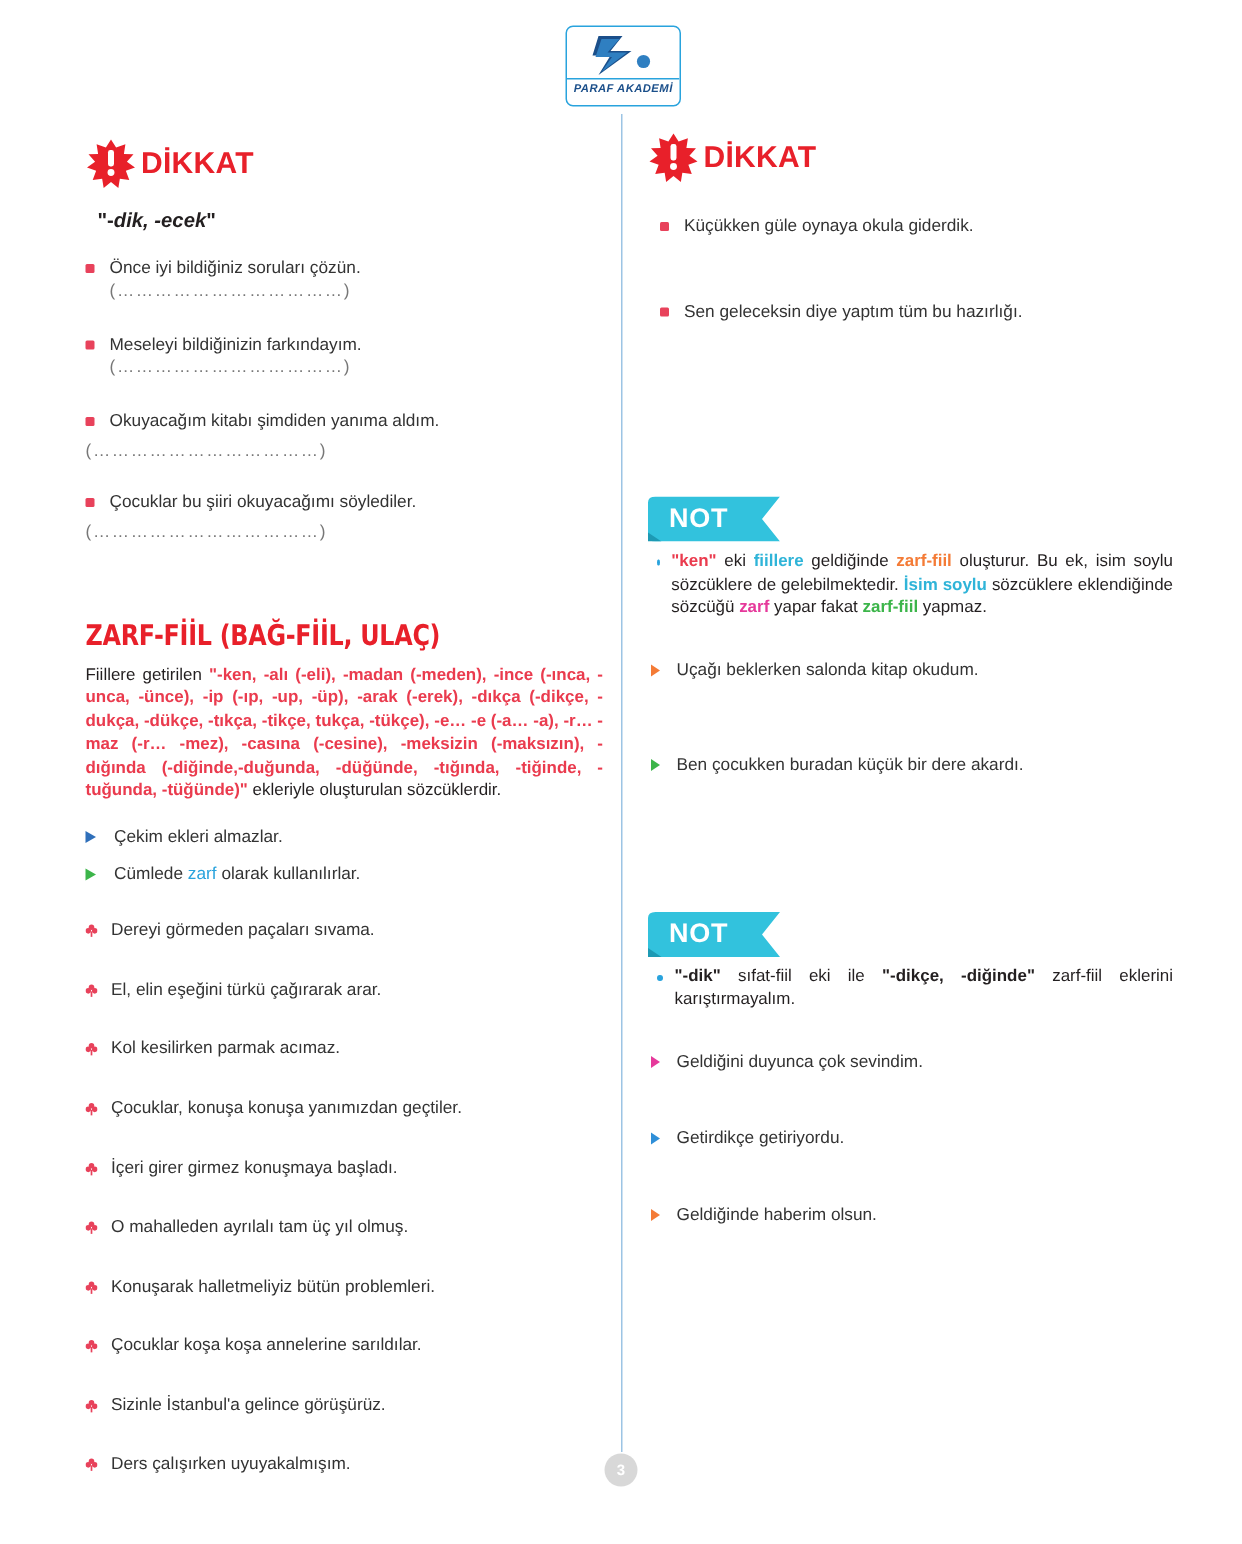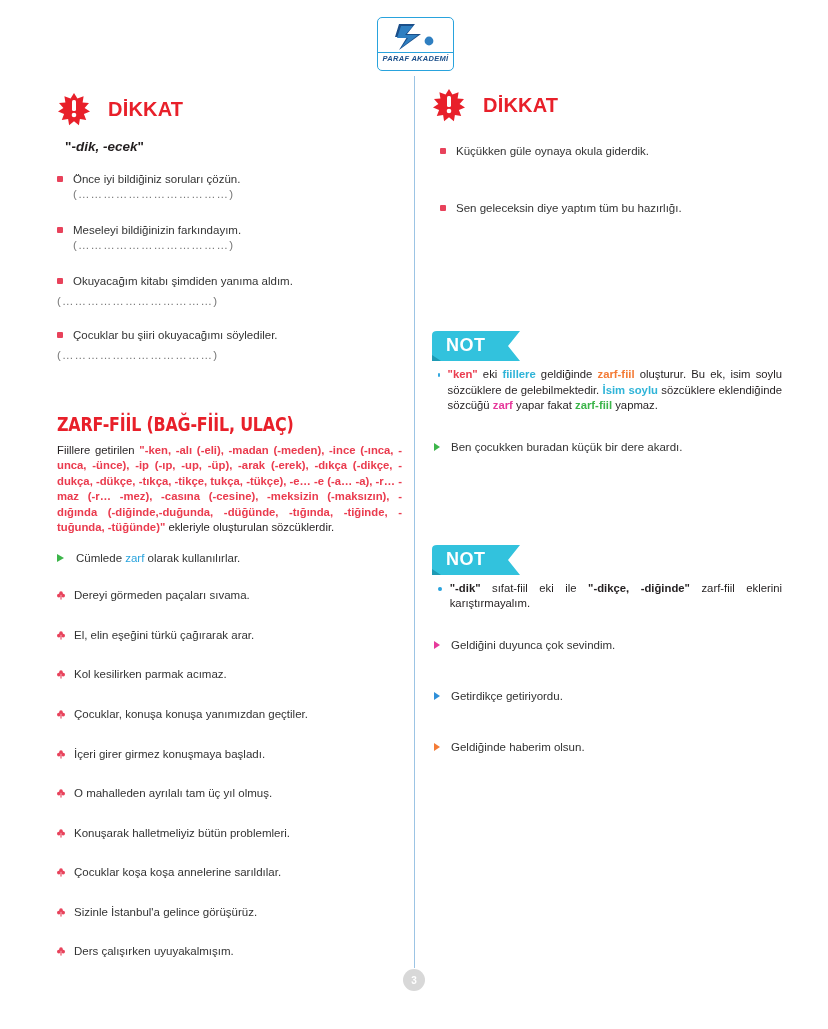--- a/index.html
+++ b/index.html
@@ -25,21 +25,21 @@
 
   
   .divider{position:absolute;left:414px;top:76px;width:1px;height:892px;
     background:#9cc4e4;}
 
   
   .col-left{position:absolute;left:57px;top:92px;width:345px;}
   .col-right{position:absolute;left:432px;top:88px;width:350px;}
 
   
-  .dikkat{display:flex;align-items:center;gap:17px;height:34px;}
+  .dikkat{display:flex;align-items:center;gap:3px;height:34px;}
   .burst{position:relative;width:34px;height:34px;flex:0 0 34px;}
   .burst svg{display:block;}
   .dikkat-label{font-size:20px;font-weight:bold;color:#e8202a;letter-spacing:.2px;}
 
   
   .subtitle{font-size:13.5px;font-weight:bold;color:#231f20;margin:13px 0 0 8px;}
   .subtitle i{font-style:italic;}
 
   
   .row{display:flex;align-items:flex-start;font-size:11.5px;line-height:15px;color:#333;}
@@ -144,20 +144,24 @@
       </div>
 
     <div style="margin-top:52px;">
       <div class="sect-h">ZARF-FİİL (BAĞ-FİİL, ULAÇ)</div>
       <div class="sect-p">
         <span>Fiillere getirilen </span><b>"-ken, -alı (-eli), -madan (-meden), -ince (-ınca, -unca, -ünce), -ip (-ıp, -up, -üp), -arak (-erek), -dıkça (-dikçe, -dukça, -dükçe, -tıkça, -tikçe, tukça, -tükçe), -e… -e (-a… -a), -r… -maz (-r… -mez), -casına (-cesine), -meksizin (-maksızın), -dığında (-diğinde,-duğunda, -düğünde, -tığında, -tiğinde, -tuğunda, -tüğünde)"</b><span> ekleriyle oluşturulan sözcüklerdir.</span>
       </div>
 
       <div id="rules-list" style="margin-top:16px;">
           <div class="row" style="margin-bottom: 10px;">
+            <span class="mk tri" style="color:#2f6fba"></span>
+            <span class="txt">Çekim ekleri almazlar.</span>
+          </div>
+          <div class="row" style="margin-bottom: 10px;">
             <span class="mk tri" style="color:#3cb54a"></span>
             <span class="txt"><span>Cümlede </span><span style="color:#29a3dd">zarf</span><span> olarak kullanılırlar.</span></span>
           </div>
         </div>
       <div id="examples-list" style="margin-top:22px;">
           <div class="row" style="margin-bottom: 24.5px;">
             <svg class="clover" viewBox="0 0 10 11">
               <circle cx="5" cy="2.6" r="2.3" fill="#e8425b"></circle>
               <circle cx="2.3" cy="5.6" r="2.3" fill="#e8425b"></circle>
               <circle cx="7.7" cy="5.6" r="2.3" fill="#e8425b"></circle>
@@ -281,20 +285,24 @@
           <path d="M0 24 L0 30 L9 30 Z" fill="#1d9ab4"></path>
         </svg>
         <span class="lbl">NOT</span>
       </div>
       <div class="not-row" style="margin-top:6px;">
         <span class="dot"></span>
         <div class="not-body" id="note1-body" style="margin-top:0;"><span class="c-red">"ken"</span><span> eki </span><span class="c-cyan">fiillere</span><span> geldiğinde </span><span class="c-orange">zarf-fiil</span><span> oluşturur. Bu ek, isim soylu sözcüklere de gelebilmektedir. </span><span class="c-cyan">İsim soylu</span><span> sözcüklere eklendiğinde sözcüğü </span><span class="c-magenta">zarf</span><span> yapar fakat </span><span class="c-green">zarf-fiil</span><span> yapmaz.</span></div>
       </div>
       <div id="note1-examples" style="margin-top:26px;">
           <div class="row" style="margin-bottom: 48px; padding-left: 2px;">
+            <span class="mk tri-sm" style="color:#f47b36"></span>
+            <span class="txt">Uçağı beklerken salonda kitap okudum.</span>
+          </div>
+          <div class="row" style="margin-bottom: 48px; padding-left: 2px;">
             <span class="mk tri-sm" style="color:#3cb54a"></span>
             <span class="txt">Ben çocukken buradan küçük bir dere akardı.</span>
           </div>
         </div>
     </div>
 
     <div class="not-box" style="margin-top:90px;">
       <div class="ribbon">
         <svg viewBox="0 0 88 30" width="88" height="30">
           <path d="M0 4 Q0 0 5 0 L88 0 L76 15 L88 30 L5 30 Q0 30 0 26 Z" fill="#32c2dd"></path>

